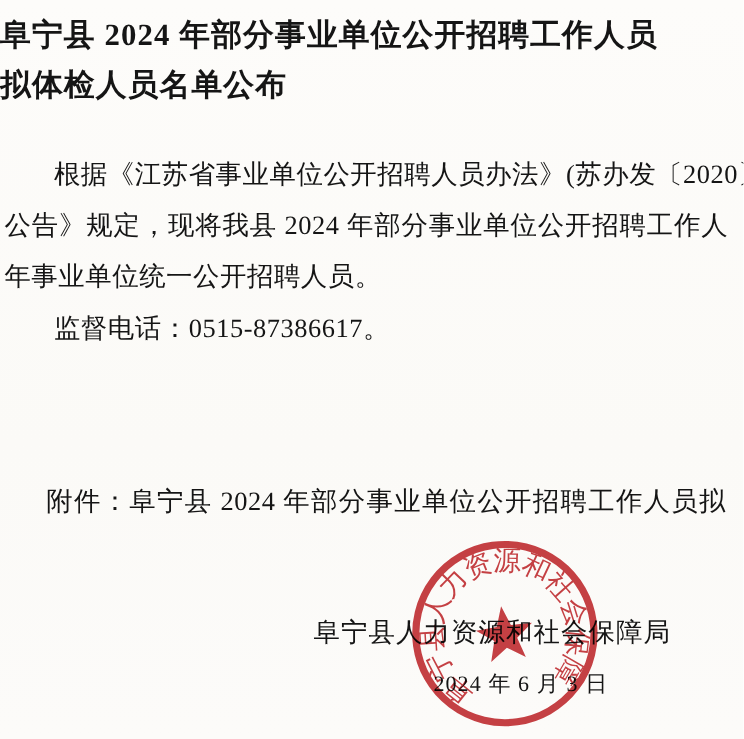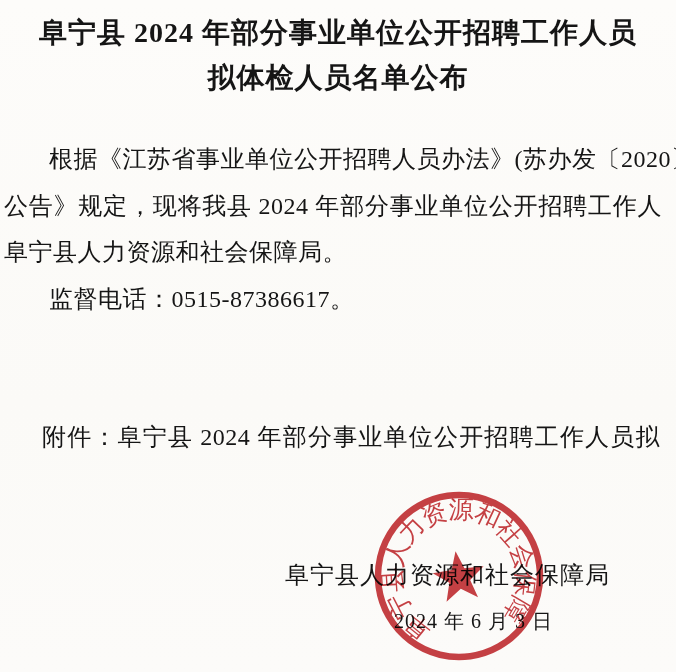--- a/index.html
+++ b/index.html
@@ -8,40 +8,39 @@
     width: 676px;
     height: 672px;
     background: linear-gradient(180deg, #fdfcfa 0%, #fbfaf7 60%, #fcfbf9 100%);
     font-family: "Liberation Serif", serif;
     color: #151515;
     overflow: hidden;
   }
   .title {
     position: absolute;
     top: 10px; left: 0; right: 0;
-    text-align: center;
     font-size: 28px;
     font-weight: bold;
     line-height: 45px;
     letter-spacing: 1px;
   }
   .body-block {
     position: absolute;
     top: 136px; left: 4px; width: 658px;
     font-size: 24px;
     line-height: 46.5px;
     letter-spacing: 0.5px;
   }
   .line { text-align: justify; text-align-last: justify; white-space: nowrap; }
   .line.first { text-indent: 45px; }
   .line.last { text-align-last: left; white-space: normal; }
   .phone-line { text-indent: 45px; text-align-last: left; }
   .attachment-block {
     position: absolute;
-    top: 414px; left: 42px; right: 16px;
+    top: 434px; left: 42px; right: 16px;
     font-size: 24px;
     line-height: 47px;
     letter-spacing: 0.5px;
   }
   .attachment-line1 { text-align: justify; text-align-last: justify; white-space: nowrap; }
   .attachment-line2 { margin-left: 53px; }
   .signer {
     position: absolute;
     top: 559px; right: 66px;
     font-size: 24px;
@@ -68,21 +67,21 @@
 <div class="page">
 
   <div class="title">
     <div>阜宁县 2024 年部分事业单位公开招聘工作人员</div>
     <div>拟体检人员名单公布</div>
   </div>
 
   <div class="body-block">
     <div class="line first">根据《江苏省事业单位公开招聘人员办法》(苏办发〔2020〕</div>
     <div class="line">公告》规定，现将我县 2024 年部分事业单位公开招聘工作人</div>
-    <div class="line last">阜宁县人力资源和社会保障局。</div>
+    <div class="line last">年事业单位统一公开招聘人员。</div>
     <div class="phone-line">监督电话：0515-87386617。</div>
   </div>
 
   <div class="attachment-block">
     <div class="attachment-line1">附件：阜宁县 2024 年部分事业单位公开招聘工作人员拟</div>
   </div>
 
   <div class="signer">阜宁县人力资源和社会保障局</div>
   <div class="doc-date">2024 年 6 月 3 日</div>
 

